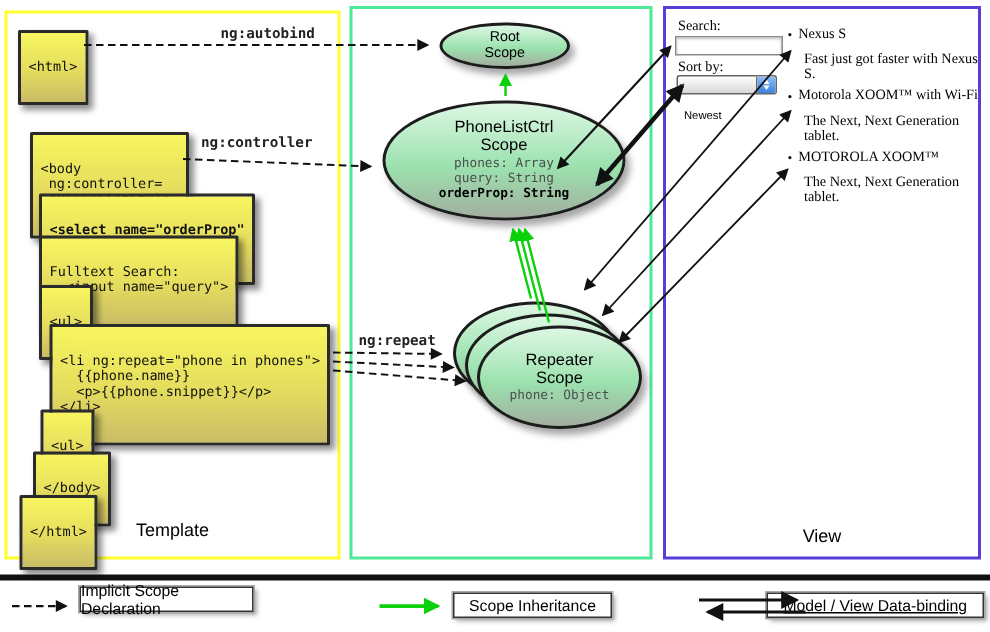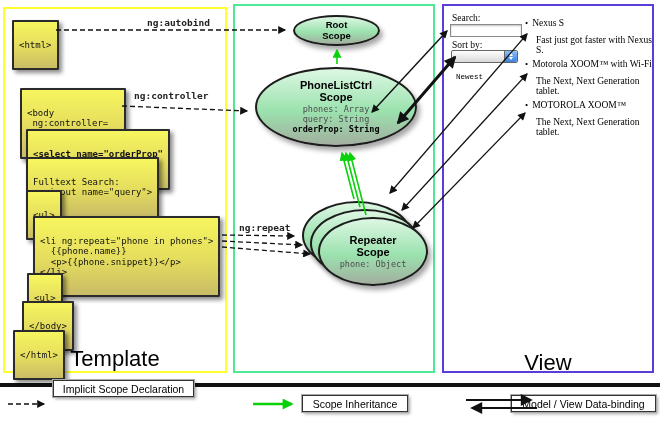--- a/index.html
+++ b/index.html
@@ -2,79 +2,79 @@
 <html><head>
 <meta charset="utf-8">
 <style>
   html,body{margin:0;padding:0;background:#fff;}
   #canvas{position:relative;width:660px;height:421px;background:#fff;overflow:hidden;
           font-family:"Liberation Sans",sans-serif;}
   .panel{position:absolute;box-sizing:border-box;background:#fff;z-index:1;}
   #panel-template{left:3px;top:7px;width:224px;height:366px;border:2px solid #ffff2e;}
   #panel-model{left:233px;top:4px;width:202px;height:369px;border:2px solid #4fe896;}
   #panel-view{left:442px;top:4px;width:212px;height:369px;border:2px solid #5a3cd8;}
-  .panel-label{position:absolute;z-index:2;font-size:22px;color:#000;text-align:center;}
+  .panel-label{position:absolute;z-index:2;font-size:12px;color:#000;text-align:center;}
   #lbl-template{left:3px;top:346px;width:224px;}
   #lbl-model{left:233px;top:349px;width:202px;}
   #lbl-view{left:442px;top:350px;width:212px;}
 
   .codebox{position:absolute;z-index:3;white-space:pre;
            font-family:"DejaVu Sans Mono",monospace;font-size:9px;line-height:1.15;color:#111;
            background:linear-gradient(180deg,#f7f65f 0%,#e4dc5e 55%,#c9bc66 100%);
            border:2px solid #2b2b2b;border-radius:1px;
            box-shadow:3px 3px 4px rgba(0,0,0,0.45);padding:18px 5px;}
   .codebox.bold{font-weight:bold;}
   .directive{position:absolute;z-index:3;font-family:"DejaVu Sans Mono",monospace;
              font-size:9.5px;font-weight:bold;color:#222;white-space:pre;}
 
   .ellipse{position:absolute;z-index:3;box-sizing:border-box;border:2px solid #1c1c1c;border-radius:50%;
            background:linear-gradient(180deg,#ddf7e3 0%,#9be2ae 55%,#a2af9f 100%);
            box-shadow:3px 4px 5px rgba(0,0,0,0.35);
            display:flex;flex-direction:column;align-items:center;justify-content:center;text-align:center;}
-  .ellipse .etitle{white-space:pre;font-size:11px;line-height:1.1;color:#000;font-weight:bold;}
+  .ellipse .etitle{white-space:pre;font-size:11px;line-height:1.1;color:#000;}
   .ellipse .eprops{margin-top:2px;font-family:"DejaVu Sans Mono",monospace;font-size:8.5px;line-height:1.15;}
   .prop-gray{color:#4d4d4d;display:block;}
   .prop-bold{color:#000;font-weight:bold;display:block;text-align:center;}
   #ellipse-root{left:293px;top:15px;width:87px;height:31px;}
   #ellipse-root .etitle{font-size:9.5px;}
   #ellipse-phonelist{left:255px;top:67px;width:162px;height:80px;}
   #rep-back{left:302px;top:201px;width:110px;height:69px;}
   #rep-mid{left:310px;top:209px;width:110px;height:69px;}
   #rep-front{left:318px;top:217px;width:110px;height:69px;}
 
   #arrow-layer{position:absolute;left:0;top:0;width:660px;height:421px;z-index:5;pointer-events:none;}
 
   .vtext{position:absolute;z-index:3;font-family:"Liberation Serif",serif;font-size:9.5px;color:#000;}
   #search-input{position:absolute;z-index:3;left:450px;top:24px;width:72px;height:13px;box-sizing:border-box;
                 border:1px solid #8a8a8a;background:#fff;box-shadow:inset 0 1px 2px rgba(0,0,0,0.25);
                 font-size:8px;padding:0 2px;}
   #sort-select{position:absolute;z-index:3;left:451px;top:50px;width:67px;height:13px;box-sizing:border-box;
                border:1px solid #666;border-radius:2px;background:linear-gradient(180deg,#fff,#d8d8d8);
                display:flex;align-items:center;font-size:7.5px;color:#000;cursor:default;}
-  #sort-select .sel-text{flex:1;padding-left:4px;font-family:Liberation Mono, monospace;margin-top:40px;}
+  #sort-select .sel-text{flex:1;padding-left:4px;font-family:Liberation Sans, sans-serif;margin-top:40px;}
   #sort-select .stepper{width:12px;height:100%;border-left:1px solid #666;border-radius:0 2px 2px 0;
                background:linear-gradient(180deg,#8cc0f7,#3b82e0);
                display:flex;flex-direction:column;align-items:center;justify-content:center;gap:1px;}
   .tri-up{width:0;height:0;border-left:2.5px solid transparent;border-right:2.5px solid transparent;
           border-bottom:3px solid #fff;}
   .tri-down{width:0;height:0;border-left:2.5px solid transparent;border-right:2.5px solid transparent;
           border-top:3px solid #fff;}
   .product{position:absolute;z-index:3;left:525px;width:128px;font-family:"Liberation Serif",serif;
            font-size:9.5px;color:#000;}
   .product .pname{display:flex;gap:4px;line-height:10px;}
   .product .pdesc{margin-left:11px;margin-top:7px;line-height:10px;}
   .bullet{font-size:9px;}
 
   #separator{position:absolute;left:0;top:383px;width:660px;height:4px;background:#111;z-index:2;}
   .legend-box{position:absolute;z-index:3;box-sizing:border-box;height:17px;background:#fff;
               border:1px solid #333;box-shadow:0 0 0 1px #aaa,2px 2px 3px rgba(0,0,0,0.35);
               display:flex;align-items:center;justify-content:center;font-size:10.5px;color:#000;}
-  #legend-implicit{left:53px;top:380px;width:141px;}
+  #legend-implicit{left:53px;top:391px;width:116px;}
   #legend-inherit{left:302px;top:395px;width:106px;}
-  #legend-binding{left:511px;top:395px;width:145px;}
+  #legend-binding{left:511px;top:395px;width:145px;text-decoration:underline;}
 </style>
 </head>
 <body>
 
 <div id="canvas">
 
   <div class="panel" id="panel-template"></div>
   <div class="panel" id="panel-model"></div>
   <div class="panel" id="panel-view"></div>
 

